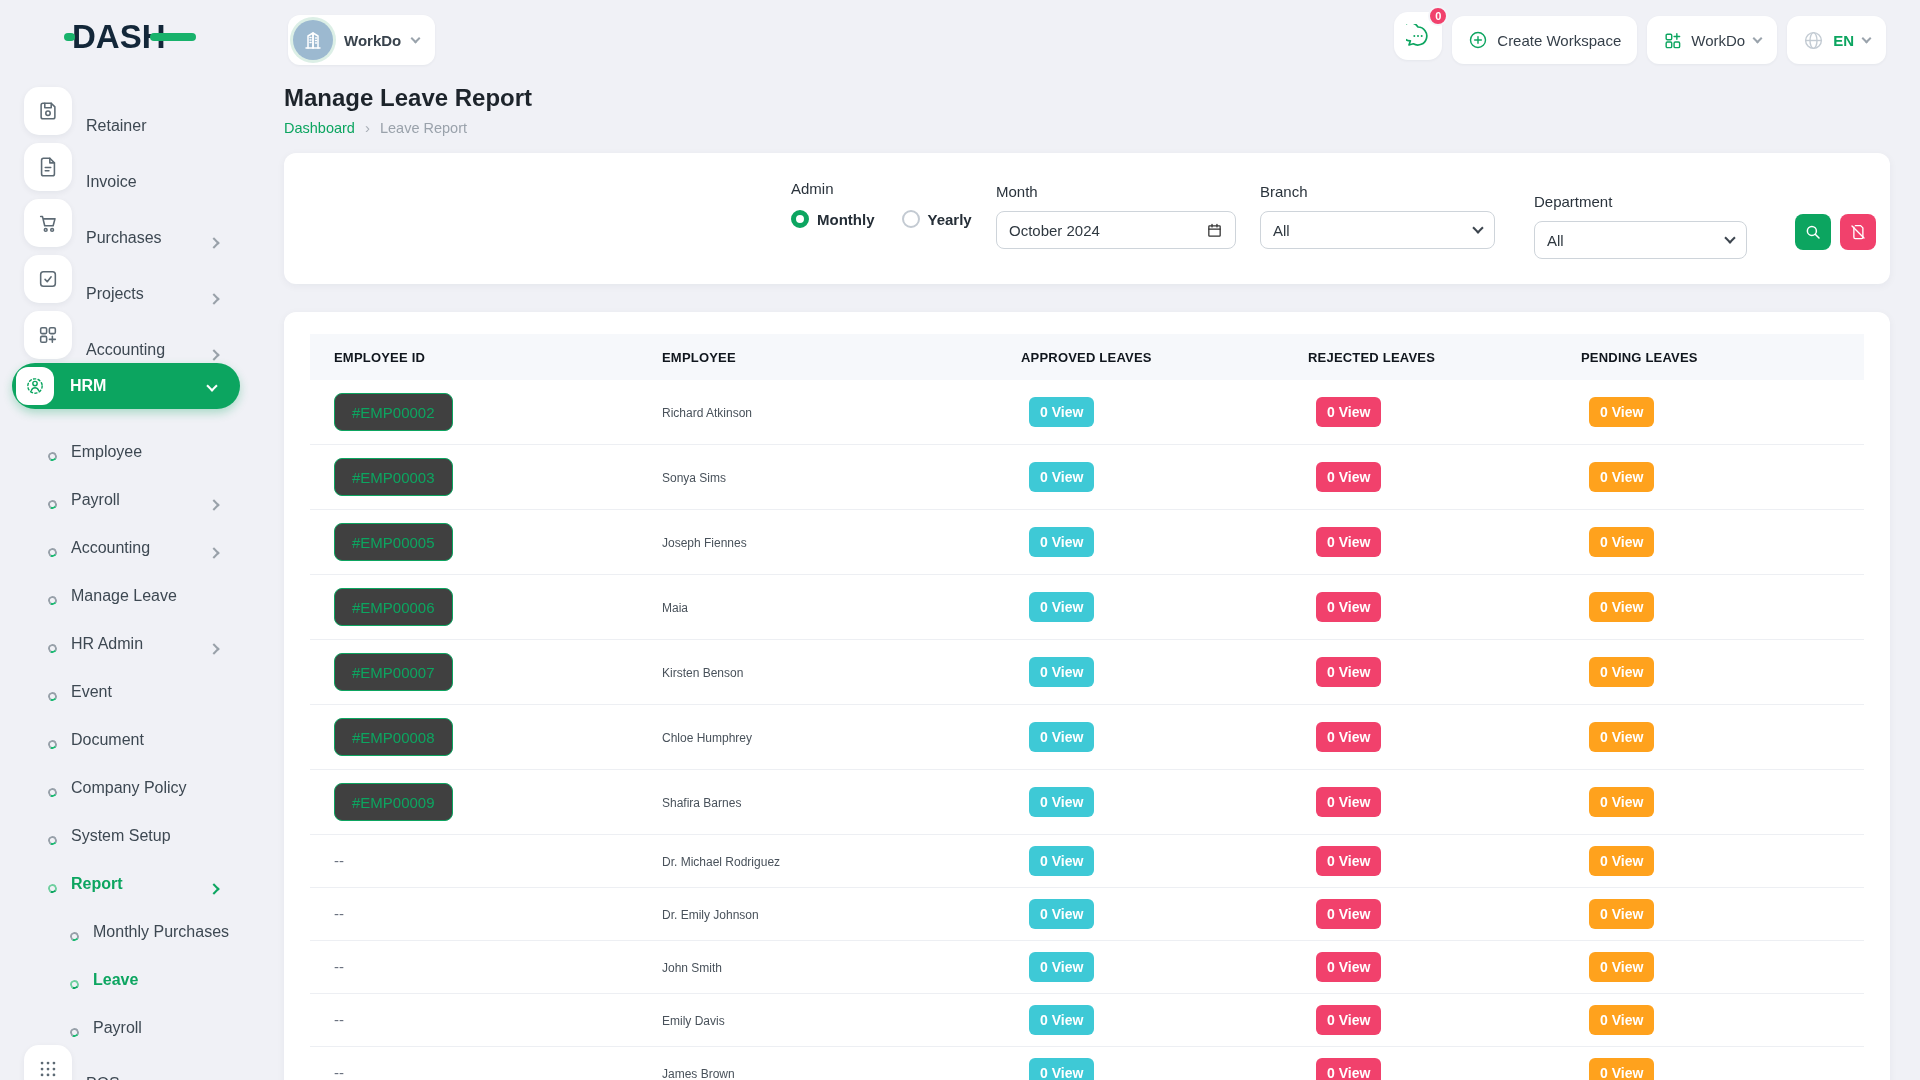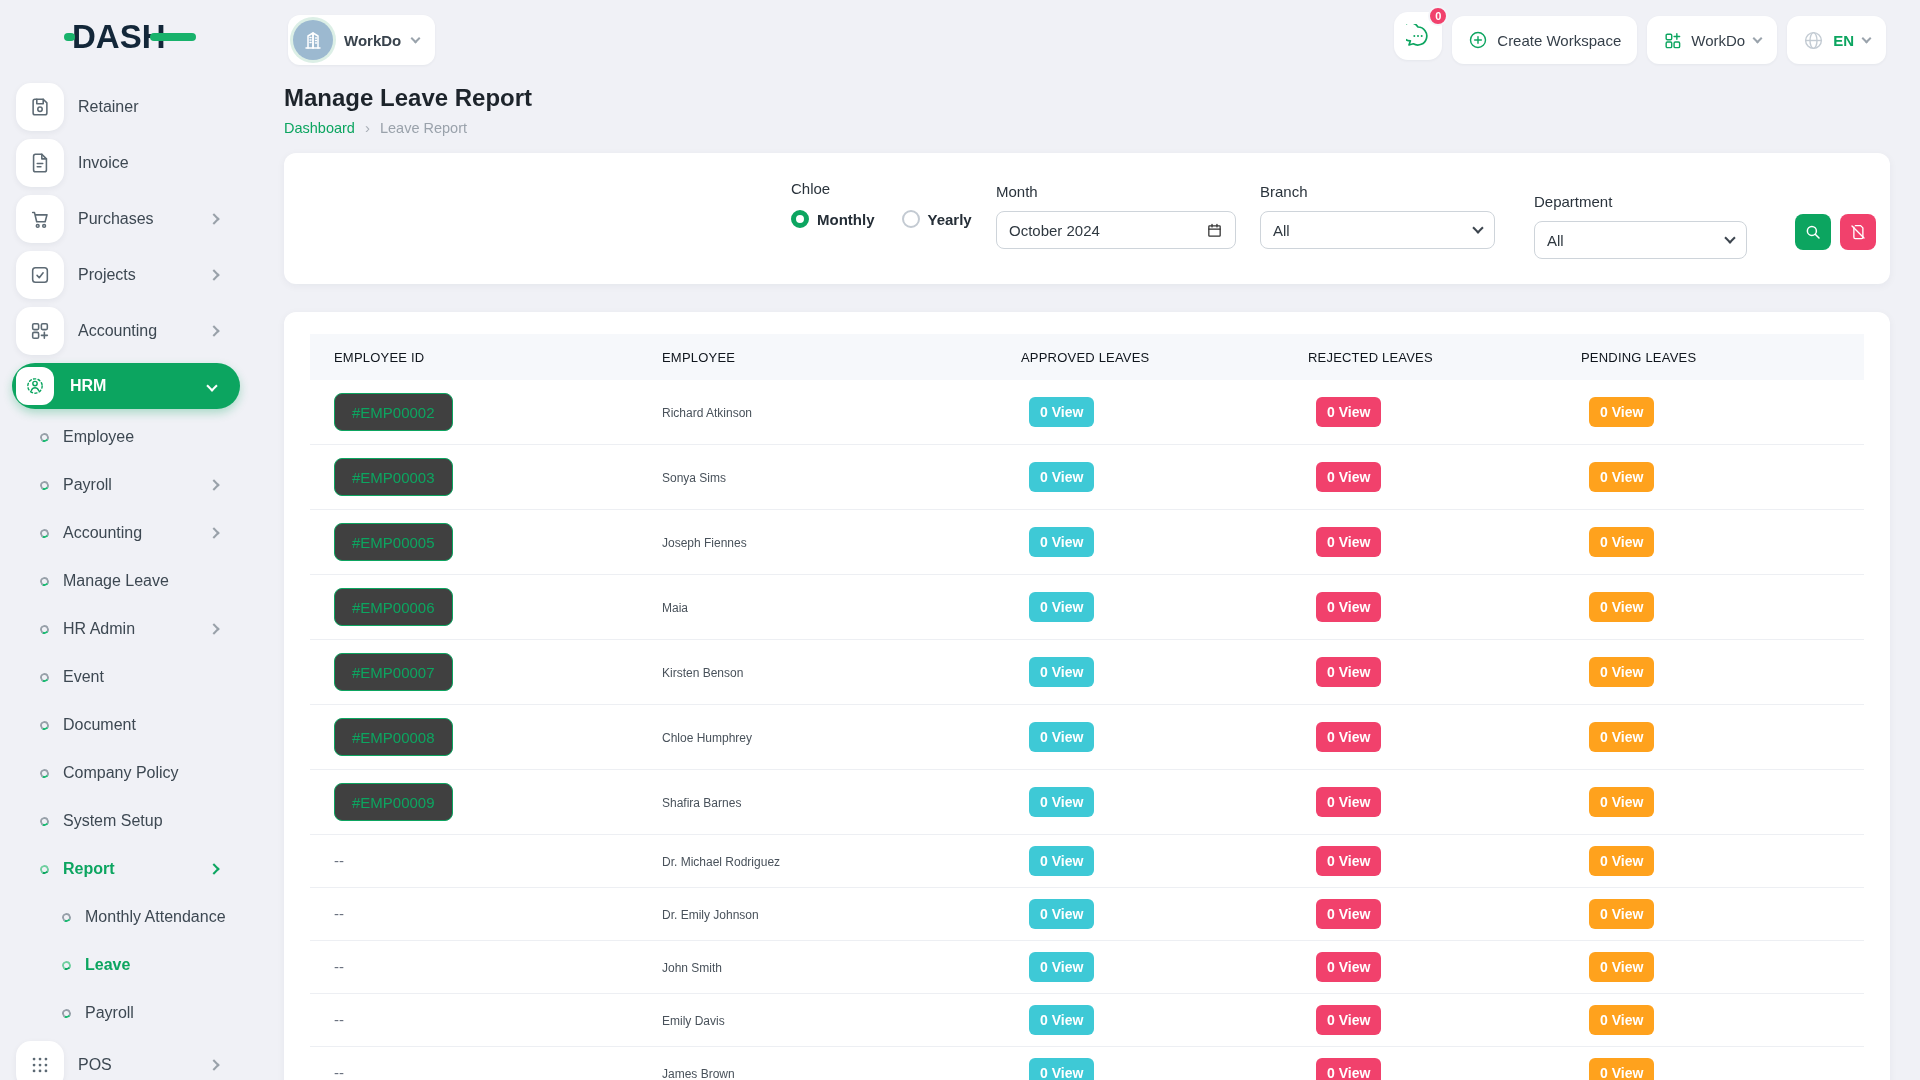--- a/index.html
+++ b/index.html
@@ -12,21 +12,21 @@
   }
   svg { display:block; }
 
   
   .sidebar { position:absolute; left:0; top:0; bottom:0; width:248px; }
   .logo { height:72px; display:flex; align-items:center; padding-left:64px; }
   .logo-dash-left { width:11px; height:8px; border-radius:4px; background:#18b26b; margin-right:-3px; position:relative; top:1px; }
   .logo-text { font-size:33px; font-weight:900; color:#132739; letter-spacing:0px; line-height:1; }
   .logo-dash-right { width:46px; height:8px; border-radius:4px; background:#18b26b; margin-left:-16px; position:relative; top:1px; }
   .nav { padding-top:7px; }
-  .nav-item { display:flex; align-items:center; cursor:pointer; position:relative; }
+  .nav-item { display:flex; align-items:flex-end; cursor:pointer; position:relative;margin-left:8px; }
   .nav-item.lvl1 { height:56px; padding-left:16px; }
   .nav-item.lvl2 { height:48px; padding-left:40px; }
   .nav-item.lvl3 { height:48px; padding-left:62px; }
   .icon-box { width:48px; height:48px; background:#fff; border-radius:15px; display:flex; align-items:center; justify-content:center;
               box-shadow:0 2px 6px rgba(20,30,50,.06); color:#5d6a74; margin-right:14px; flex:0 0 auto; }
   .icon-box svg { width:22px; height:22px; }
   .nav-label { font-size:16px; color:#3d4852; font-weight:500; }
   .bullet { width:9px; height:9px; border-radius:50%; border:2px solid #97a0a9; border-bottom-color:#1db973; margin-right:14px; flex:0 0 auto; transform:rotate(-15deg); }
   .chev { width:8px; height:8px; border-right:2px solid #99a1a9; border-bottom:2px solid #99a1a9; position:absolute; right:30px; }
   .chev.right { transform:rotate(-45deg); }
@@ -92,21 +92,21 @@
   .f-btns { position:absolute; left:1511px; top:61px; display:flex; gap:9px; }
   .sq-btn { width:36px; height:36px; border-radius:8px; border:none; display:flex; align-items:center; justify-content:center; color:#fff; cursor:pointer; }
   .sq-btn svg { width:18px; height:18px; }
   .sq-btn.search { background:#0ca560; }
   .sq-btn.reset { background:#f1416c; }
 
   
   .table-card { margin-top:28px; padding:22px 26px; }
   table { width:100%; border-collapse:collapse; table-layout:fixed; }
   thead tr { background:#f6f8fb; }
-  th { text-align:left; font-size:13px; font-weight:400; color:#10161d; letter-spacing:.2px; height:46px; padding:0; font-stretch:condensed; }
+  th { text-align:left; font-size:13px; font-weight:700; color:#10161d; letter-spacing:.2px; height:46px; padding:0; font-stretch:condensed; }
   th.first { padding-left:24px; }
   tbody tr { border-top:1px solid #edeff3; }
   tbody tr:first-child { border-top:none; }
   td { padding:0; vertical-align:middle; }
   tr.tall td { padding-top:13px; padding-bottom:13px; }
   tr.short td { padding-top:11px; padding-bottom:11px; }
   td.first { padding-left:24px; }
   .id-badge { display:inline-flex; align-items:center; justify-content:center; height:38px; padding:0 17px; border:1px solid #0ca560;
               border-radius:8px; color:#0ca560; font-size:15px; cursor:pointer; background:#404040; }
   .id-dash { color:#6b7280; font-size:15px; }
@@ -232,21 +232,21 @@
     <span class="bullet"></span>
     <span class="nav-label">System Setup</span>
   </div>
       <div class="nav-item lvl2 active">
     <span class="bullet"></span>
     <span class="nav-label">Report</span>
   <span class="chev right"></span>
       </div>
       <div class="nav-item lvl3">
     <span class="bullet"></span>
-    <span class="nav-label">Monthly Attendance</span>
+    <span class="nav-label">Monthly Purchases</span>
   </div>
       <div class="nav-item lvl3 active">
     <span class="bullet"></span>
     <span class="nav-label">Leave</span>
   </div>
       <div class="nav-item lvl3">
     <span class="bullet"></span>
     <span class="nav-label">Payroll</span>
   </div>
       <div class="nav-item lvl1">
@@ -338,21 +338,21 @@
 <main class="main">
   <h1 class="page-title">Manage Leave Report</h1>
   <div class="breadcrumb">
     <span class="bc-home">Dashboard</span>
     <span class="bc-sep">›</span>
     <span class="bc-current">Leave Report</span>
   </div>
 
   <section class="card filter-card">
     <div class="f-type">
-      <div class="f-label">Chloe</div>
+      <div class="f-label">Admin</div>
       <div class="radios">
         <span class="radio-opt">
           <span class="radio checked" id="radio-0"></span>
           <span class="radio-label">Monthly</span>
         </span>
         <span class="radio-opt">
           <span class="radio" id="radio-1"></span>
           <span class="radio-label">Yearly</span>
         </span>
       </div>

